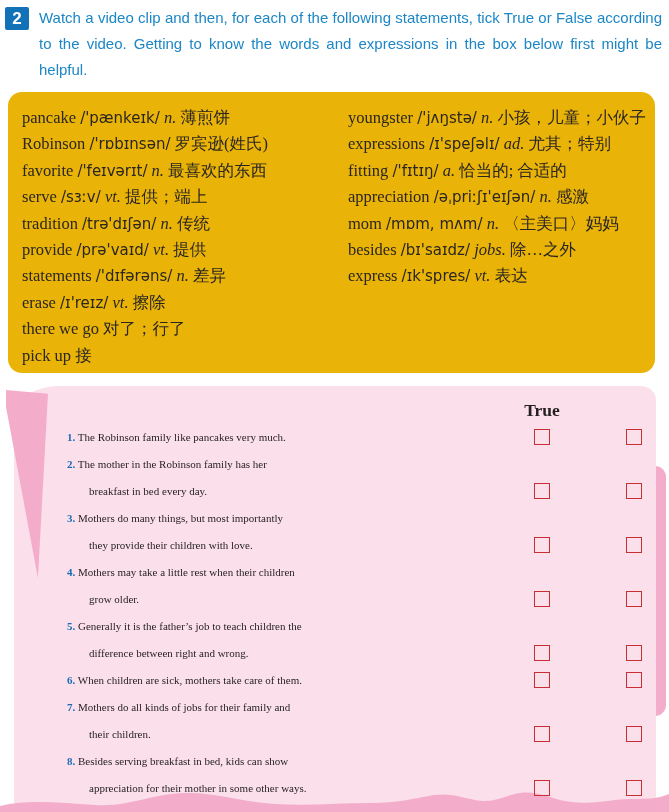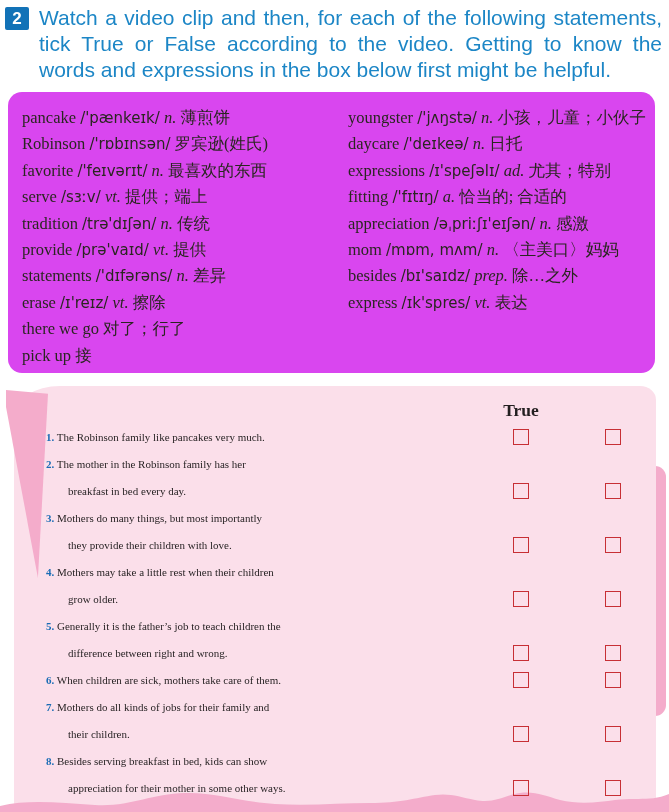--- a/index.html
+++ b/index.html
@@ -13,27 +13,27 @@
   .task-header { display:flex; align-items:flex-start; padding:5px 7px 0 5px; gap:10px; }
   .task-badge {
     flex:0 0 auto; width:24px; height:23px; margin-top:2px;
     background:#1272b7; color:#fff; border-radius:2px;
     font-family:"Liberation Sans", sans-serif; font-weight:bold; font-size:17px;
     display:flex; align-items:center; justify-content:center;
   }
   .task-instruction {
     flex:1; color:#1c86c6;
     font-family:"Liberation Sans", sans-serif;
-    font-size:21px; line-height:26px; text-align:justify;
+    font-size:15px; line-height:26px; text-align:justify;
   }
 
   
   .vocab-box {
     position:absolute; left:8px; top:92px; width:647px; height:281px;
-    background:#d946ef; border-radius:14px;
+    background:#eab308; border-radius:14px;
     box-sizing:border-box; padding:13px 10px 10px 14px;
     display:flex;
   }
   .vocab-col { line-height:26.4px; font-size:16.5px; color:#2a2620; white-space:nowrap; }
   .vocab-col.left  { width:326px; flex:0 0 auto; }
   .vocab-col.right { flex:1; }
   .vocab-word { font-family:"Liberation Serif", serif; }
   .vocab-phon { font-family:"DejaVu Sans", sans-serif; font-size:15px; }
   .vocab-pos  { font-style:italic; }
   .vocab-cn   { font-family:"Liberation Serif", serif; }
@@ -51,21 +51,21 @@
     -webkit-clip-path:polygon(0 0, 100% 2%, 76% 100%, 0 9%);
     clip-path:polygon(0 0, 100% 2%, 76% 100%, 0 9%);
   }
   .pink-blob-right {
     position:absolute; right:3px; top:88px; width:22px; height:250px;
     background:#f4accb; border-radius:11px; z-index:1;
   }
   .pink-wave { position:absolute; left:0; bottom:0; width:669px; height:22px; z-index:4; }
 
   
-  .tf-content { position:absolute; left:0; top:0; width:606px; z-index:5; padding-top:20px; }
+  .tf-content { position:absolute; left:0; top:0; width:606px; z-index:5; padding-top:20px;padding-left:21px; }
   .tf-grid-row {
     display:grid; grid-template-columns:429px 92px 92px;
     padding-left:46px;
   }
   .tf-head { font-weight:bold; font-size:17.5px; color:#231f20; text-align:center; line-height:24px; margin-bottom:2px; }
   .stmt-text {
     font-size:11px; line-height:27px; color:#231f20;
     padding-left:22px; text-indent:-22px;
   }
   .stmt-num { color:#1a6cb5; font-weight:bold; }
@@ -95,26 +95,25 @@
         <div class="vocab-entry"><span class="vocab-word">serve</span> <span class="vocab-phon">/sɜːv/</span> <span class="vocab-pos">vt.</span> <span class="vocab-cn">提供；端上</span></div>
         <div class="vocab-entry"><span class="vocab-word">tradition</span> <span class="vocab-phon">/trə'dɪʃən/</span> <span class="vocab-pos">n.</span> <span class="vocab-cn">传统</span></div>
         <div class="vocab-entry"><span class="vocab-word">provide</span> <span class="vocab-phon">/prə'vaɪd/</span> <span class="vocab-pos">vt.</span> <span class="vocab-cn">提供</span></div>
         <div class="vocab-entry"><span class="vocab-word">statements</span> <span class="vocab-phon">/'dɪfərəns/</span> <span class="vocab-pos">n.</span> <span class="vocab-cn">差异</span></div>
         <div class="vocab-entry"><span class="vocab-word">erase</span> <span class="vocab-phon">/ɪ'reɪz/</span> <span class="vocab-pos">vt.</span> <span class="vocab-cn">擦除</span></div>
         <div class="vocab-entry"><span class="vocab-word">there we go</span> <span class="vocab-cn">对了；行了</span></div>
         <div class="vocab-entry"><span class="vocab-word">pick up</span> <span class="vocab-cn">接</span></div>
       </div>
     <div class="vocab-col right" id="vocab-right">
         <div class="vocab-entry"><span class="vocab-word">youngster</span> <span class="vocab-phon">/'jʌŋstə/</span> <span class="vocab-pos">n.</span> <span class="vocab-cn">小孩，儿童；小伙子</span></div>
-        <div class="vocab-entry"><span class="vocab-word">daycare</span> <span class="vocab-phon">/'deɪkeə/</span> <span class="vocab-pos">n.</span> <span class="vocab-cn">日托</span></div>
         <div class="vocab-entry"><span class="vocab-word">expressions</span> <span class="vocab-phon">/ɪ'speʃəlɪ/</span> <span class="vocab-pos">ad.</span> <span class="vocab-cn">尤其；特别</span></div>
         <div class="vocab-entry"><span class="vocab-word">fitting</span> <span class="vocab-phon">/'fɪtɪŋ/</span> <span class="vocab-pos">a.</span> <span class="vocab-cn">恰当的; 合适的</span></div>
         <div class="vocab-entry"><span class="vocab-word">appreciation</span> <span class="vocab-phon">/əˌpriːʃɪ'eɪʃən/</span> <span class="vocab-pos">n.</span> <span class="vocab-cn">感激</span></div>
         <div class="vocab-entry"><span class="vocab-word">mom</span> <span class="vocab-phon">/mɒm, mʌm/</span> <span class="vocab-pos">n.</span> <span class="vocab-cn">〈主美口〉妈妈</span></div>
-        <div class="vocab-entry"><span class="vocab-word">besides</span> <span class="vocab-phon">/bɪ'saɪdz/</span> <span class="vocab-pos">prep.</span> <span class="vocab-cn">除…之外</span></div>
+        <div class="vocab-entry"><span class="vocab-word">besides</span> <span class="vocab-phon">/bɪ'saɪdz/</span> <span class="vocab-pos">jobs.</span> <span class="vocab-cn">除…之外</span></div>
         <div class="vocab-entry"><span class="vocab-word">express</span> <span class="vocab-phon">/ɪk'spres/</span> <span class="vocab-pos">vt.</span> <span class="vocab-cn">表达</span></div>
       </div>
   </div>
 
   <div class="pink-wrap">
     <div class="pink-blob-right"></div>
     <div class="pink-front"></div>
     <div class="pink-wedge"></div>
     <svg class="pink-wave" viewBox="0 0 669 22" preserveAspectRatio="none">
       <path fill="#f4accb" d="M0 16 C 30 9, 60 13, 95 15 C 130 17, 150 4, 185 3 C 215 2, 240 12, 275 14 C 310 16, 340 13, 370 13 C 400 13, 415 8, 435 5 C 450 3, 460 7, 475 10 C 495 14, 505 5, 520 3 C 535 1, 545 6, 560 10 C 580 15, 600 12, 615 10 C 635 7, 650 12, 669 4 L 669 22 L 0 22 Z"></path>

